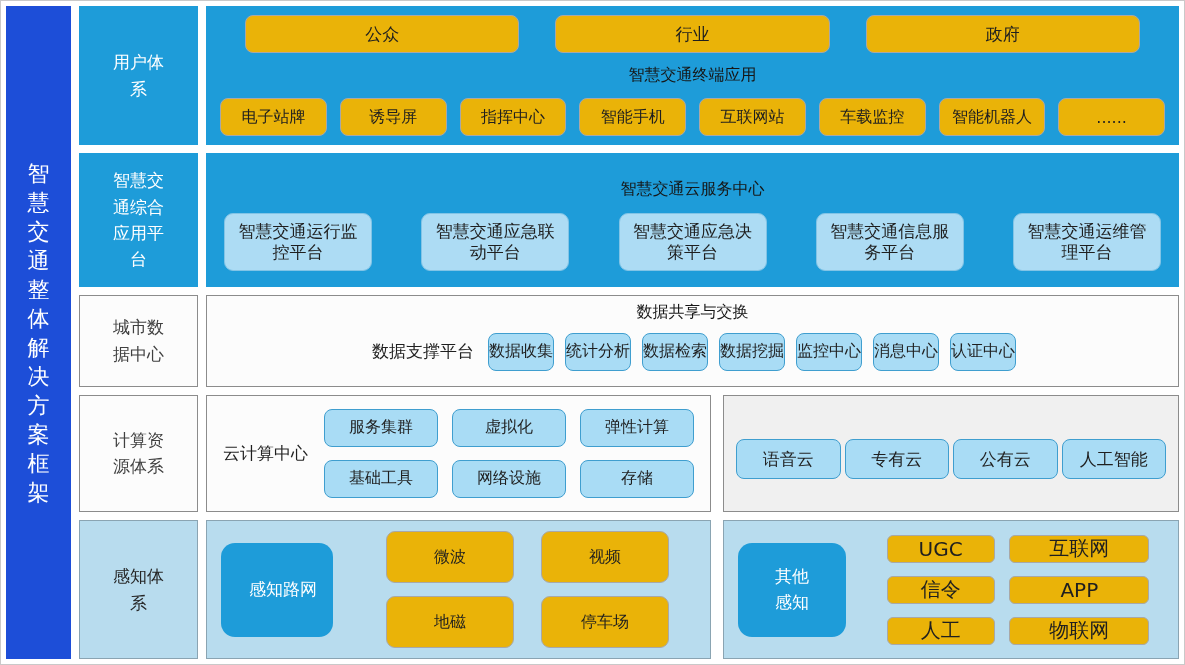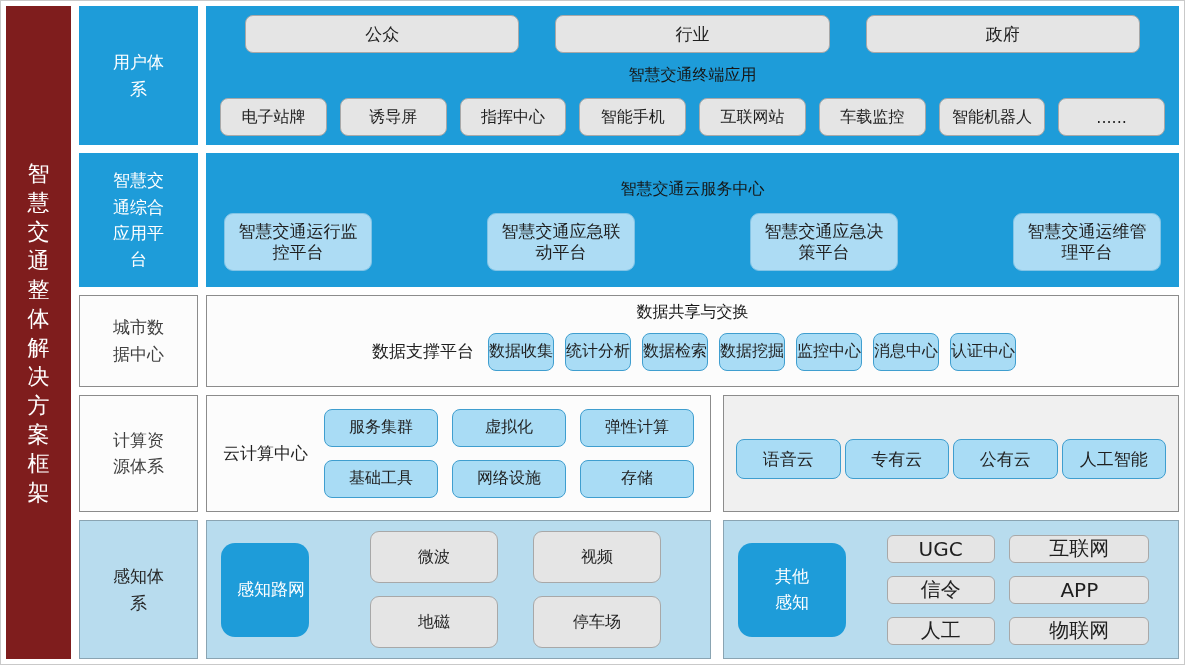--- a/index.html
+++ b/index.html
@@ -10,21 +10,21 @@
     color:#1f1f1f;
   }
   .frame {
     width:1185px; height:665px;
     background:#ffffff;
     border:1px solid #c9c9c9;
     display:flex; gap:8px; padding:5px;
   }
   
   .sidebar {
-    width:65px; background:#7f1d1d; flex-shrink:0;
+    width:65px; background:#1d4ed8; flex-shrink:0;
     display:flex; align-items:center; justify-content:center;
   }
   .vtext {
     width:26px; font-size:22px; line-height:29px;
     color:#ffffff; text-align:center; word-break:break-all; font-weight:500;
   }
   
   .main { flex:1; display:flex; flex-direction:column; gap:8px; }
   .row { display:flex; gap:8px; }
   .rlabel {
@@ -38,21 +38,21 @@
   .label-lblue { background:#b8dcee; border:1px solid #8aa4b2; color:#262626; }
   .rcontent { flex:1; display:flex; }
   .panel-blue  { background:#1e9cd9; }
   .panel-white { background:#fcfcfc; border:1px solid #8c8c8c;align-items:center; }
   .panel-gray  { background:#f0f0f0; border:1px solid #8c8c8c; }
   .panel-lblue { background:#b8dcee; border:1px solid #8aa4b2; }
   .btn {
     display:flex; align-items:center; justify-content:center;
     text-align:center; color:#1f1f1f;
   }
-  .white-btn { background:#e5e5e5; border:1px solid #a8a8a8; border-radius:8px; }
+  .white-btn { background:#eab308; border:1px solid #a8a8a8; border-radius:8px; }
   .lb-btn    { background:#addcf4; border:1px solid #82c4e6; border-radius:9px; }
   .svc-btn2  { background:#a9dcf5; border:1px solid #3f9ecf; border-radius:8px; }
   .caption { font-size:16px; text-align:center; color:#161616; }
   
   .row1 { height:140px; }
   .user-panel { flex-direction:column; justify-content:space-between; padding:9px 14px; }
   .roles { display:flex; gap:36px; padding:0 25px; }
   .role-btn { flex:1; height:38px; font-size:17px; }
   .terminals { display:flex; gap:13px; }
   .term-btn { flex:1; height:38px; font-size:16px; }
@@ -81,21 +81,21 @@
   .type-btn { flex:1; height:40px; font-size:17px; }
   
   .row5 { flex:1; }
   .row5 .rcontent { gap:12px; }
   .panelC { width:505px; display:flex; align-items:center; gap:26px; padding:10px 14px; }
   .chip {
     background:#1e9cd9; color:#ffffff; border-radius:14px; flex-shrink:0;
     display:flex; align-items:center; justify-content:center;
     text-align:center; font-size:17px; line-height:1.5;
   }
-  .chip-road { width:88px; height:94px;padding-left:12px; }
+  .chip-road { width:112px; height:94px;padding-left:12px; }
   .sense-grid { flex:1; display:grid; grid-template-columns:128px 128px; justify-content:space-evenly; row-gap:13px;font-family:Liberation Mono, monospace; }
   .sense-btn { height:52px; font-size:16px; border-radius:9px; }
   .panelD { flex:1; display:flex; align-items:center; gap:26px; padding:10px 14px; }
   .chip-other { width:108px; height:94px; padding:0 30px; word-break:break-all; }
   .other-grid { flex:1; display:grid; grid-template-columns:108px 140px; justify-content:space-evenly; row-gap:13px; }
   .other-btn { height:28px; font-size:20px; border-radius:6px; }
 </style>
 </head>
 <body>
 
@@ -130,20 +130,21 @@
     </section>
 
     <section class="row row2">
       <div class="rlabel label-blue">智慧交通综合应用平台</div>
       <div class="rcontent panel-blue app-panel">
         <div class="caption">智慧交通云服务中心</div>
         <div class="platforms">
           <div class="btn lb-btn plat-btn">智慧交通运行监控平台</div>
           <div class="btn lb-btn plat-btn">智慧交通应急联动平台</div>
           <div class="btn lb-btn plat-btn">智慧交通应急决策平台</div>
+          <div class="btn lb-btn plat-btn">智慧交通信息服务平台</div>
           <div class="btn lb-btn plat-btn">智慧交通运维管理平台</div>
         </div>
       </div>
     </section>
 
     <section class="row row3">
       <div class="rlabel label-white">城市数据中心</div>
       <div class="rcontent panel-white data-panel">
         <div class="caption">数据共享与交换</div>
         <div class="data-services">

